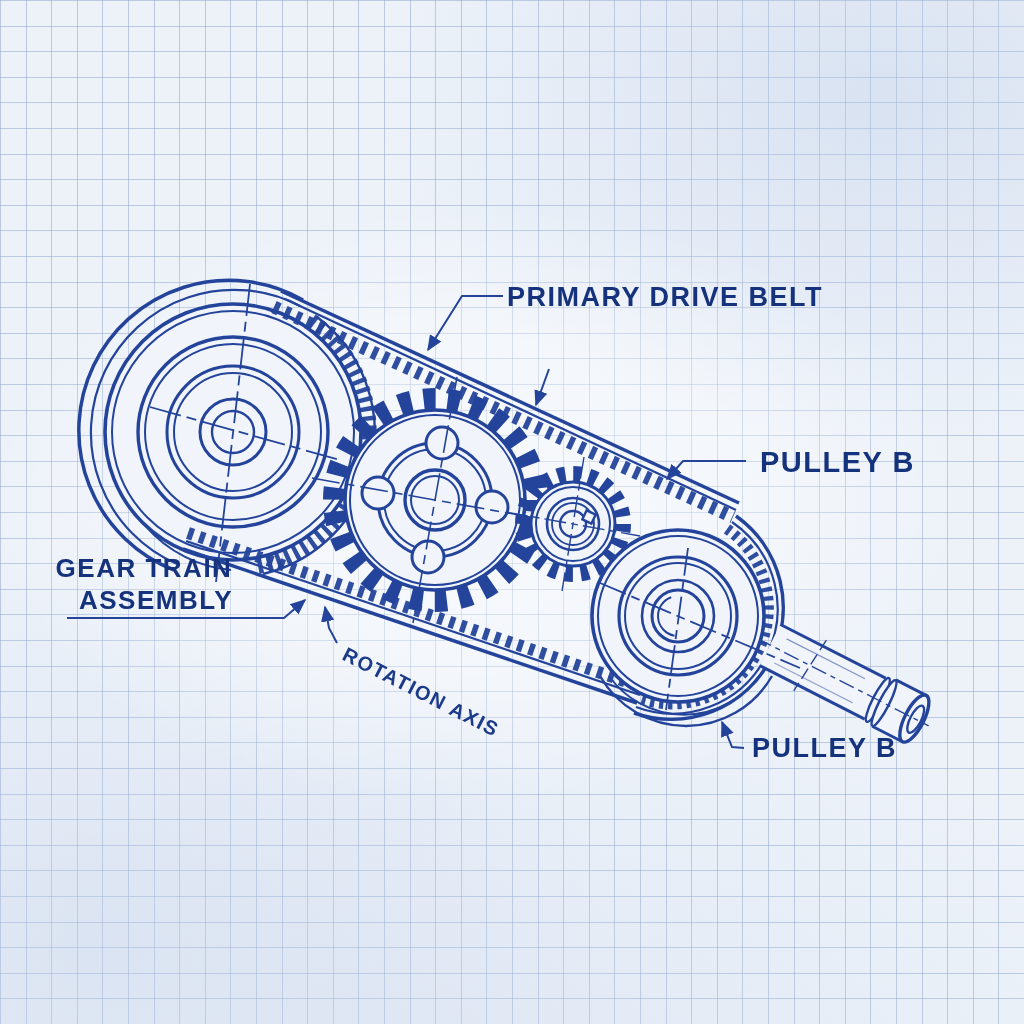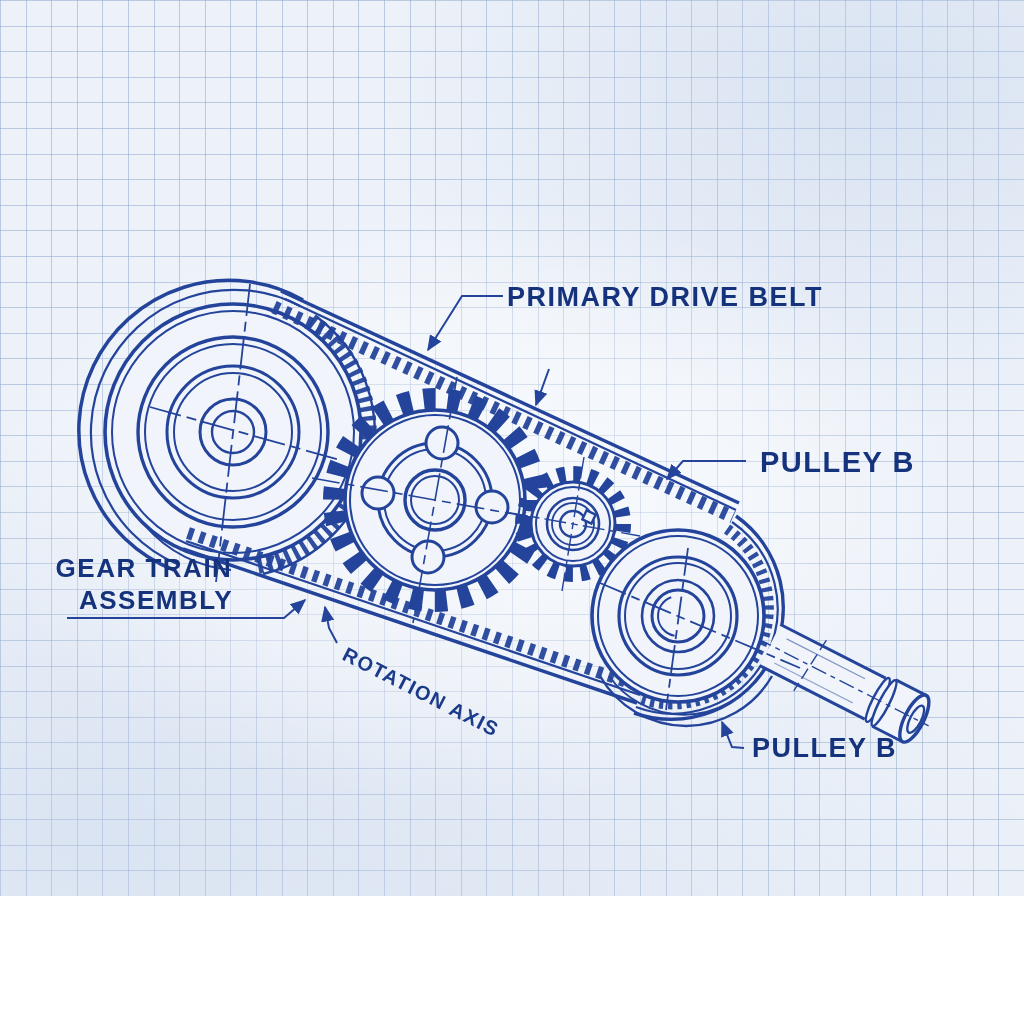--- a/index.html
+++ b/index.html
@@ -1,18 +1,18 @@
 <!DOCTYPE html>
 <html><head>
 <meta charset="utf-8">
 <style>
   html,body{margin:0;padding:0;}
   .sheet{
     position:relative;
-    width:1024px;height:896px;
+    width:1024px;height:1024px;
     overflow:hidden;
     background-color:#edf2f9;
     background-image:
       radial-gradient(700px 480px at 86% 10%, rgba(189,205,231,.42), rgba(189,205,231,0) 72%),
       radial-gradient(760px 560px at 8% 92%, rgba(192,207,232,.38), rgba(192,207,232,0) 70%),
       radial-gradient(900px 620px at 52% 108%, rgba(199,212,234,.32), rgba(199,212,234,0) 70%),
       repeating-linear-gradient(to right, rgba(136,161,201,.50) 0px, rgba(136,161,201,.50) 1px, transparent 1px, transparent 25.6px),
       repeating-linear-gradient(to bottom, rgba(136,161,201,.50) 0px, rgba(136,161,201,.50) 1px, transparent 1px, transparent 25.6px);
   }
   svg{position:absolute;left:0;top:0;}

